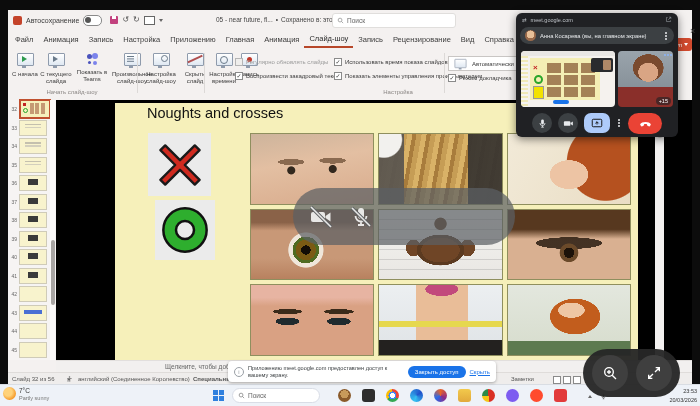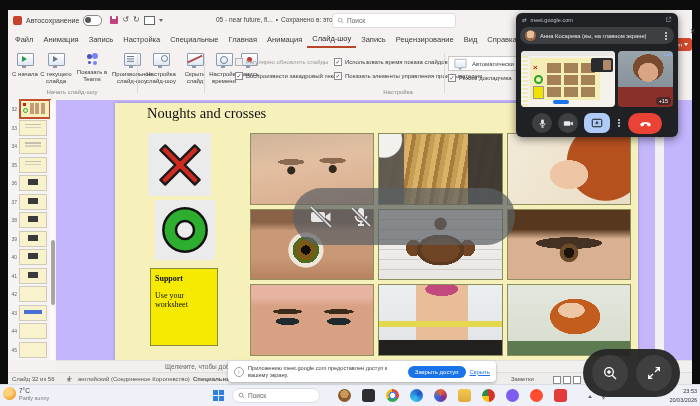--- a/index.html
+++ b/index.html
@@ -59,21 +59,21 @@
   .pthumb.bl::after{content:"";display:block;width:18px;height:4px;background:#4a6fd4;margin:4px auto 0;}
   .pthumb.tx::after{content:"";display:block;width:16px;height:1.5px;background:#c4c0ae;box-shadow:0 3px 0 #d3cfbd;margin:3px auto 0;}
   .pthumb.sel{width:28px;height:16px;border:2px solid #c0502f;background:#f6f0bc;
     background-image:repeating-linear-gradient(90deg,#c59a74 0 4px,#f6f0bc 4px 5.5px);
     background-size:16px 11px;background-position:9px 2px;background-repeat:no-repeat;}
   .pthumb.sel::before{content:"";position:absolute;left:2px;top:2px;width:3px;height:3px;background:#c22222;}
   .pthumb.sel::after{content:"";position:absolute;left:2px;top:7px;width:3px;height:3px;border-radius:50%;border:1px solid #2aa52a;}
   #panel-sb{position:absolute;left:42px;top:0;width:5px;height:260px;background:#fbfaf9;}
   #panel-sb .thumb{position:absolute;left:0.5px;top:140px;width:4px;height:65px;background:#a8a5a3;border-radius:2px;}
   
-  #canvas{position:absolute;left:48px;top:90px;width:636px;height:260px;background:#c4b5fd;font-family:Liberation Serif, serif;}
+  #canvas{position:absolute;left:48px;top:90px;width:636px;height:260px;background:#000000;}
   #slide{position:absolute;left:59px;top:3px;width:523px;height:257px;background:#f6f0ba;box-shadow:0 0 3px rgba(0,0,0,.25);}
   #slide-title{position:absolute;left:32px;top:2px;font-size:14.5px;color:#111;}
   #xbox{position:absolute;left:33px;top:30px;width:63px;height:63px;background:#ebebeb;display:flex;align-items:center;justify-content:center;}
   #obox{position:absolute;left:40px;top:97px;width:60px;height:60px;background:#ebebeb;display:flex;align-items:center;justify-content:center;}
   #support{position:absolute;left:35px;top:165px;width:68px;height:78px;background:#f6ea00;border:1px solid #8a8a3a;padding:5px 4px;font-size:8px;line-height:1.2;color:#111;box-sizing:border-box;}
   #support .sup-t{font-weight:bold;margin-bottom:7px;}
   #grid{position:absolute;left:135px;top:30px;width:381px;height:223px;display:grid;grid-template-columns:repeat(3,1fr);grid-template-rows:repeat(3,1fr);gap:4px;}
   .cell{border:1px solid #8f8f5e;}
   .p1{background:
       radial-gradient(circle at 33% 52%, #32281e 0 4%, rgba(0,0,0,0) 5%),
@@ -230,21 +230,21 @@
         <path d="M15.5 15.5 21 21"></path>
       </svg>
     <span>Поиск</span>
   </div>
 
   <div id="menubar">
     <span class="mtab">Файл</span>
     <span class="mtab">Анимация</span>
     <span class="mtab">Запись</span>
     <span class="mtab">Настройка</span>
-    <span class="mtab">Специальные</span>
+    <span class="mtab">Приложению</span>
     <span class="mtab">Главная</span>
     <span class="mtab">Анимация</span>
     <span class="mtab active">Слайд-шоу</span>
     <span class="mtab">Запись</span>
     <span class="mtab">Рецензирование</span>
     <span class="mtab">Вид</span>
     <span class="mtab">Справка</span>
   </div>
 
   <div id="ribbon">
@@ -381,24 +381,20 @@
         <svg width="48" height="48" viewBox="0 0 24 24">
           <path d="M4.6 2.2 12 9.6 19.4 2.2 21.8 4.6 14.4 12 21.8 19.4 19.4 21.8 12 14.4 4.6 21.8 2.2 19.4 9.6 12 2.2 4.6 Z" fill="#d02a1f" stroke="#1a1a1a" stroke-width="1.2" stroke-linejoin="round"></path>
         </svg>
       </div>
       <div id="obox">
         <svg width="46" height="46" viewBox="0 0 24 24">
           <circle cx="12" cy="12" r="8" fill="none" stroke="#2eae2e" stroke-width="6.5"></circle>
           <circle cx="12" cy="12" r="11.3" fill="none" stroke="#111" stroke-width="1.3"></circle>
           <circle cx="12" cy="12" r="4.7" f="" fill="none" stroke="#111" stroke-width="1.3"></circle>
         </svg>
-      </div>
-      <div id="support">
-        <div class="sup-t">Support</div>
-        <div>Use your worksheet</div>
       </div>
       <div id="grid">
         <div class="cell p1"></div>
         <div class="cell p2"></div>
         <div class="cell p3"></div>
         <div class="cell p4"></div>
         <div class="cell p5"></div>
         <div class="cell p6"></div>
         <div class="cell p7"></div>
         <div class="cell p8"></div>

